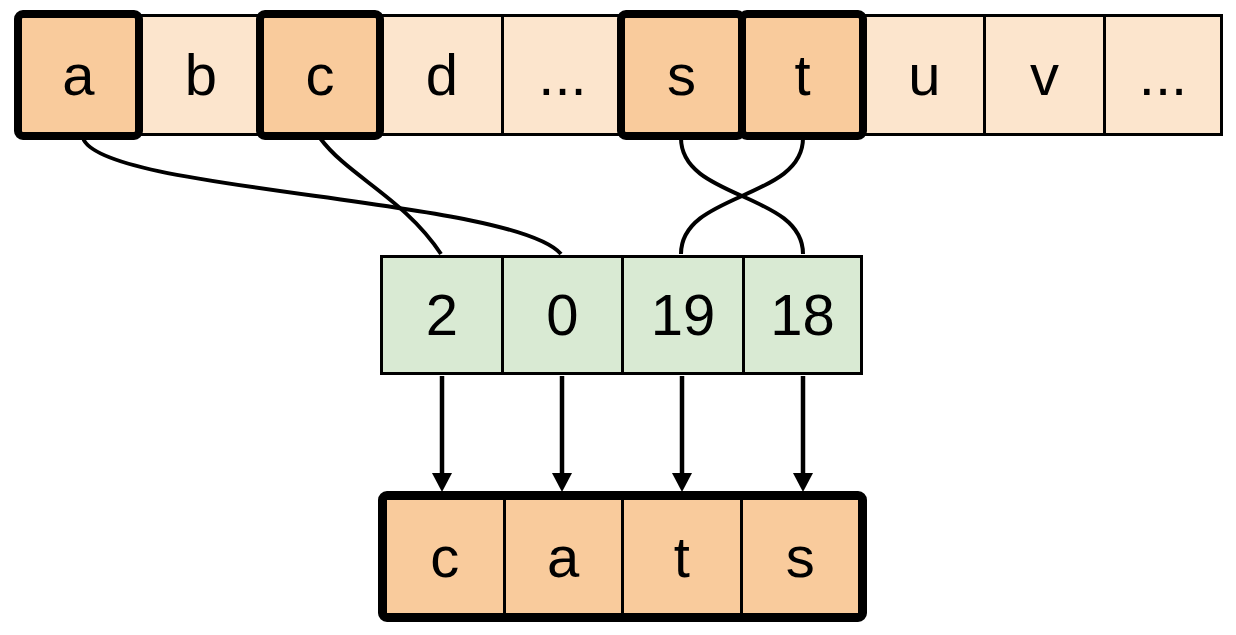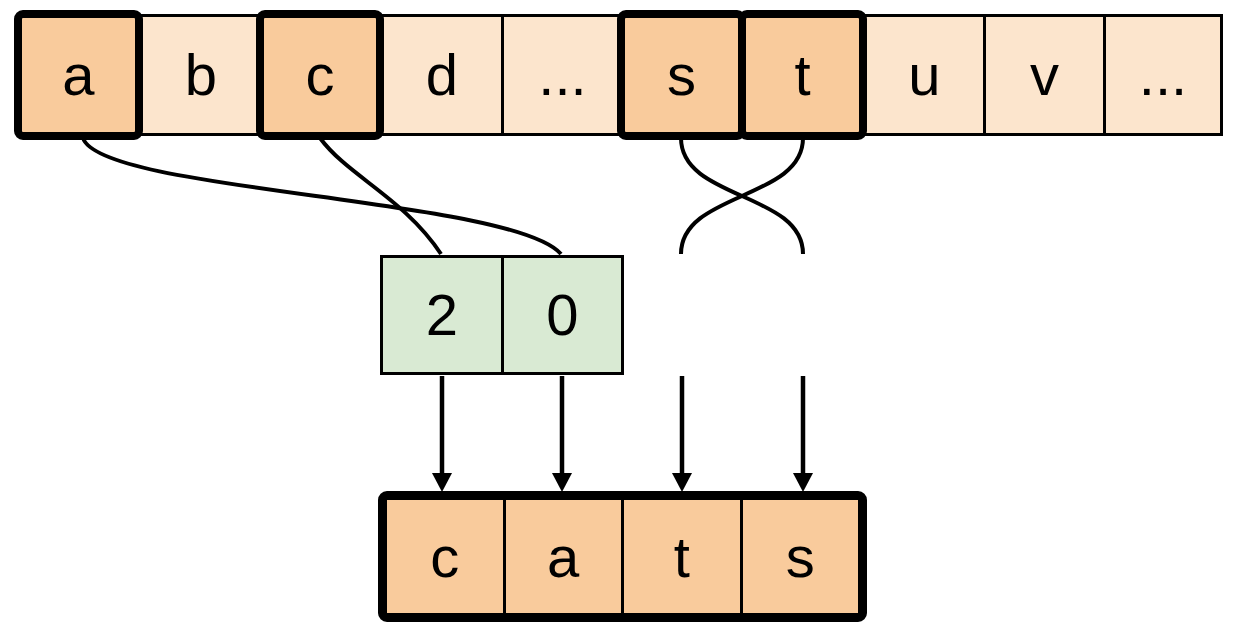--- a/index.html
+++ b/index.html
@@ -96,20 +96,22 @@
   <div class="cell light c3">d</div>
   <div class="cell light c4">...</div>
   <div class="cell hl c5">s</div>
   <div class="cell hl c6">t</div>
   <div class="cell light c7">u</div>
   <div class="cell light c8">v</div>
   <div class="cell light c9">...</div>
 
   <div class="cell idx g0">2</div>
   <div class="cell idx g1">0</div>
+  <div class="cell idx g2">19</div>
+  <div class="cell idx g3">18</div>
 
   <div class="result-box">
     <div class="rcell">c</div>
     <div class="rcell">a</div>
     <div class="rcell">t</div>
     <div class="rcell">s</div>
   </div>
 
   <svg class="overlay" viewBox="0 0 1236 635" xmlns="http://www.w3.org/2000/svg">
 

